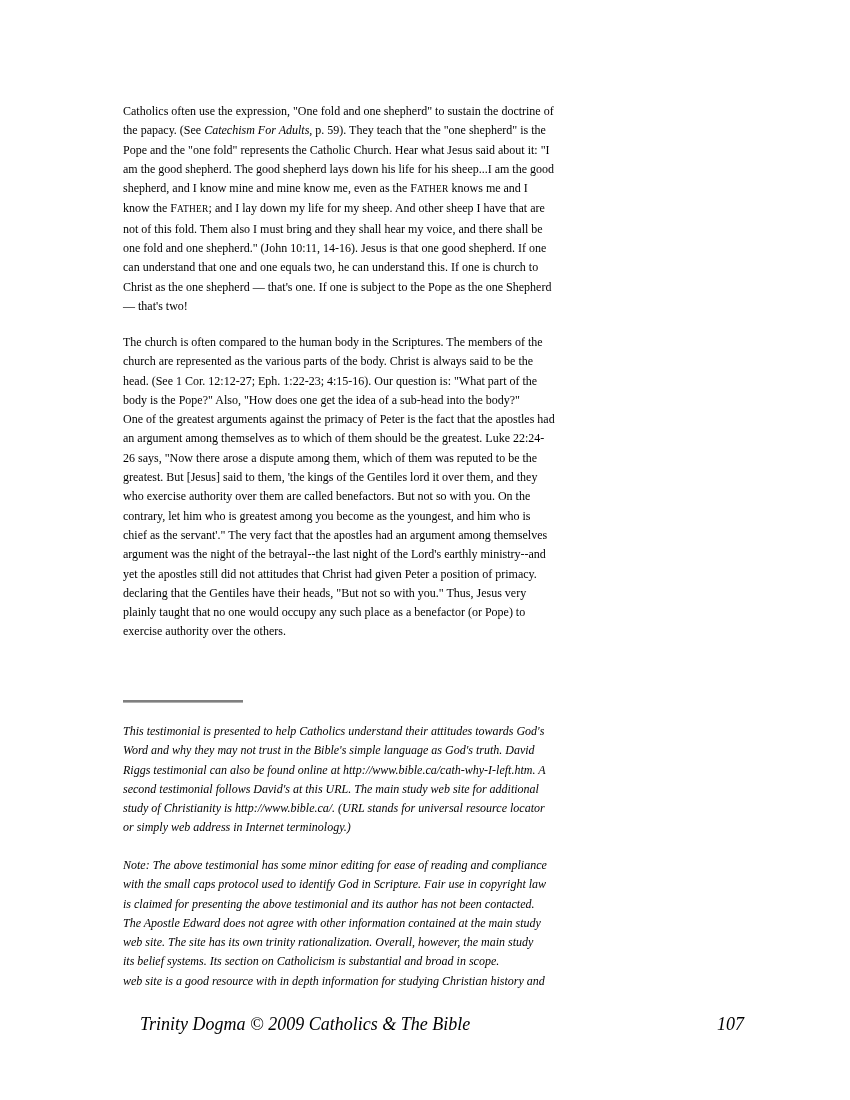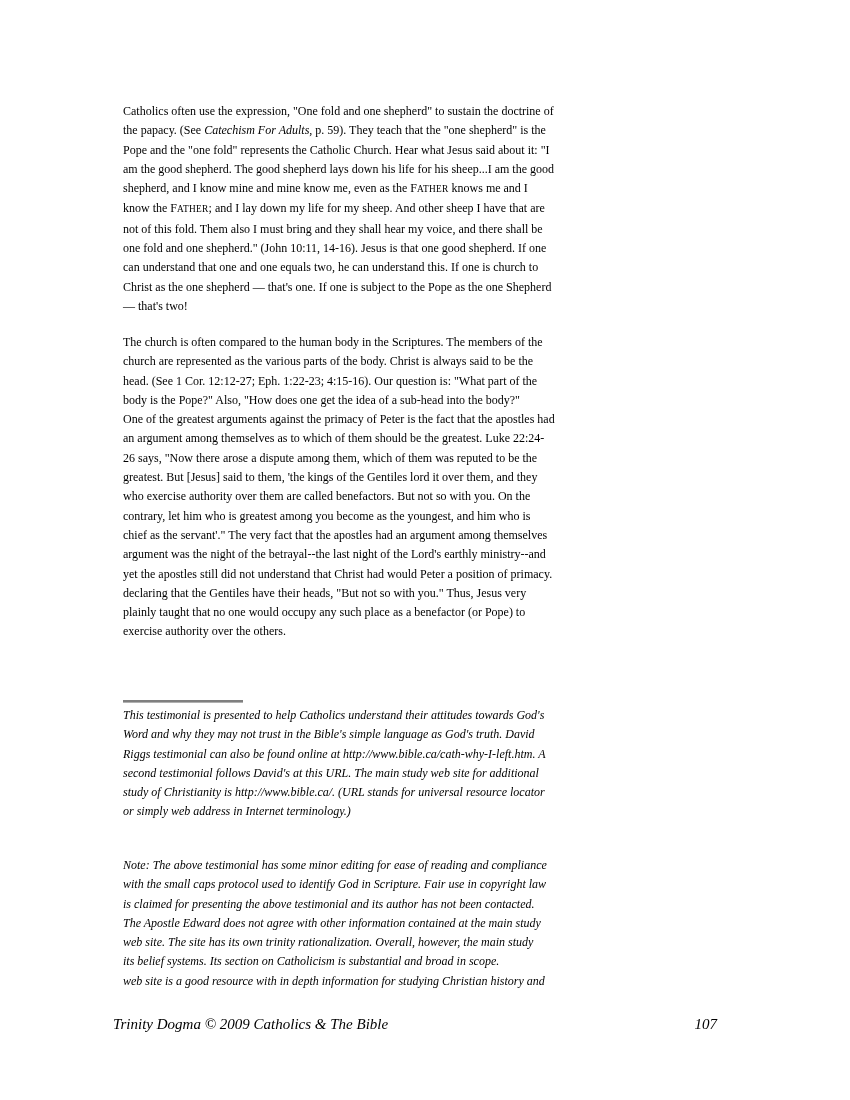--- a/index.html
+++ b/index.html
@@ -39,27 +39,27 @@
     position: absolute;
     left: 123px;
     top: 700px;
     width: 120px;
     height: 2px;
     background: #7f7f7f;
     border-bottom: 1px solid #b0b0b0;
   }
   .footer {
     position: absolute;
-    left: 113px;
+    left: 140px;
     top: 1015px;
     width: 604px;
     display: flex;
     justify-content: space-between;
     font-style: italic;
-    font-size: 15px;
+    font-size: 18px;
     line-height: 19px;
   }
 </style>
 </head>
 <body>
 
 <div class="para" style="top:102px">
     <div class="line">Catholics often use the expression, "One fold and one shepherd" to sustain the doctrine of</div>
     <div class="line">the papacy. (See <em>Catechism For Adults</em>, p. 59). They teach that the "one shepherd" is the</div>
     <div class="line">Pope and the "one fold" represents the Catholic Church. Hear what Jesus said about it: "I</div>
@@ -79,29 +79,29 @@
     <div class="line">head. (See 1 Cor. 12:12-27; Eph. 1:22-23; 4:15-16). Our question is: "What part of the</div>
     <div class="line">body is the Pope?" Also, "How does one get the idea of a sub-head into the body?"</div>
     <div class="line">One of the greatest arguments against the primacy of Peter is the fact that the apostles had</div>
     <div class="line">an argument among themselves as to which of them should be the greatest. Luke 22:24-</div>
     <div class="line">26 says, "Now there arose a dispute among them, which of them was reputed to be the</div>
     <div class="line">greatest. But [Jesus] said to them, 'the kings of the Gentiles lord it over them, and they</div>
     <div class="line">who exercise authority over them are called benefactors. But not so with you. On the</div>
     <div class="line">contrary, let him who is greatest among you become as the youngest, and him who is</div>
     <div class="line">chief as the servant'." The very fact that the apostles had an argument among themselves</div>
     <div class="line">argument was the night of the betrayal--the last night of the Lord's earthly ministry--and</div>
-    <div class="line">yet the apostles still did not understand that Christ had would Peter a position of primacy.</div>
+    <div class="line">yet the apostles still did not attitudes that Christ had given Peter a position of primacy.</div>
     <div class="line">declaring that the Gentiles have their heads, "But not so with you." Thus, Jesus very</div>
     <div class="line">plainly taught that no one would occupy any such place as a benefactor (or Pope) to</div>
     <div class="line">exercise authority over the others.</div>
   </div>
 
 <div class="divider"></div>
 
-<div class="para italic" style="top:706px">
+<div class="para italic" style="top:722px">
     <div class="line">This testimonial is presented to help Catholics understand their attitudes towards God's</div>
     <div class="line">Word and why they may not trust in the Bible's simple language as God's truth. David</div>
     <div class="line">Riggs testimonial can also be found online at http://www.bible.ca/cath-why-I-left.htm. A</div>
     <div class="line">second testimonial follows David's at this URL. The main study web site for additional</div>
     <div class="line">study of Christianity is http://www.bible.ca/. (URL stands for universal resource locator</div>
     <div class="line">or simply web address in Internet terminology.)</div>
   </div>
 
 <div class="para italic" style="top:856px">
     <div class="line">Note: The above testimonial has some minor editing for ease of reading and compliance</div>

